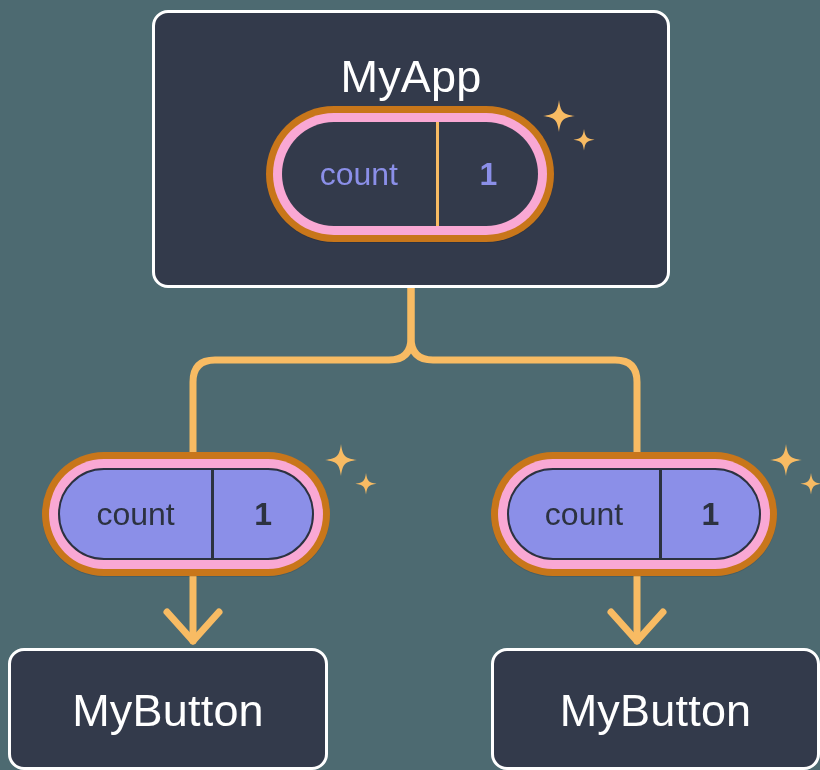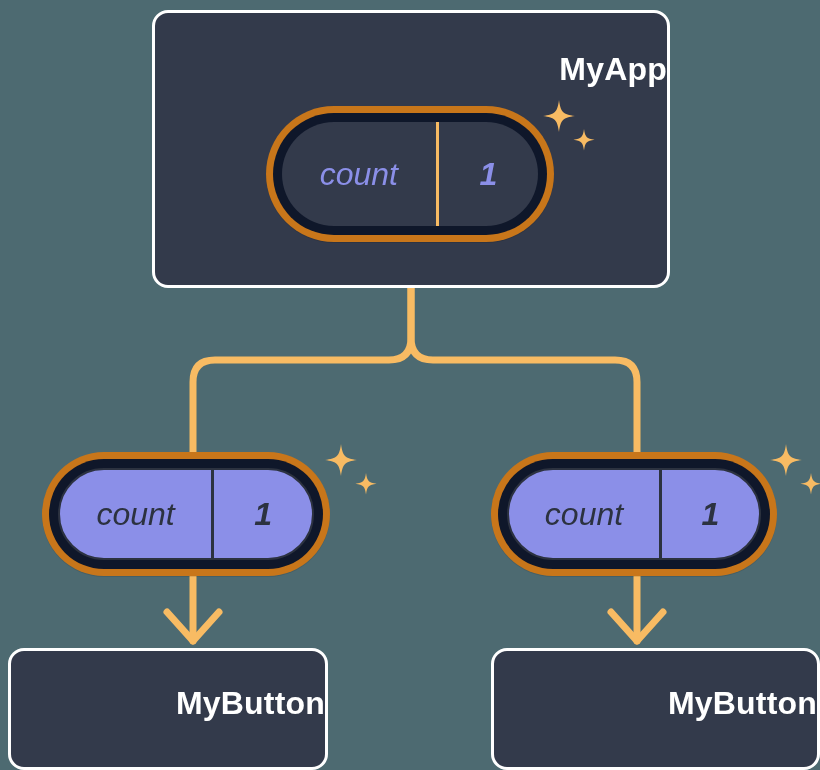--- a/index.html
+++ b/index.html
@@ -33,24 +33,24 @@
     background: #333a4b;
     border: 3px solid #ffffff;
     border-radius: 16px;
     box-sizing: border-box;
     color: #ffffff;
   }
   .card-title {
     position: absolute;
     left: 0;
     right: 0;
-    text-align: right;
+    text-align: center;
     color: #ffffff;
-    font-size: 32px;
-    font-weight: 700;
+    font-size: 45px;
+    font-weight: 400;
     letter-spacing: 0.2px;
     white-space: nowrap;
   }
   #card-root {
     left: 152px;
     top: 10px;
     width: 518px;
     height: 278px;
   }
   #card-root .card-title { top: 38px; }
@@ -78,23 +78,22 @@
     border-radius: 999px;
     background: #c8761a;           
     padding: 7px;
     filter: drop-shadow(0 1px 0 rgba(0,0,0,0.10));
   }
   .pill-mid {
     width: 100%;
     height: 100%;
     box-sizing: border-box;
     border-radius: 999px;
-    background: #0f172a;           
+    background: #f9a8d4;           
     padding: 9px;
-    font-style: italic;
   }
   .pill-inner {
     position: relative;
     width: 100%;
     height: 100%;
     box-sizing: border-box;
     border-radius: 999px;
     display: flex;
     align-items: stretch;
     overflow: hidden;

